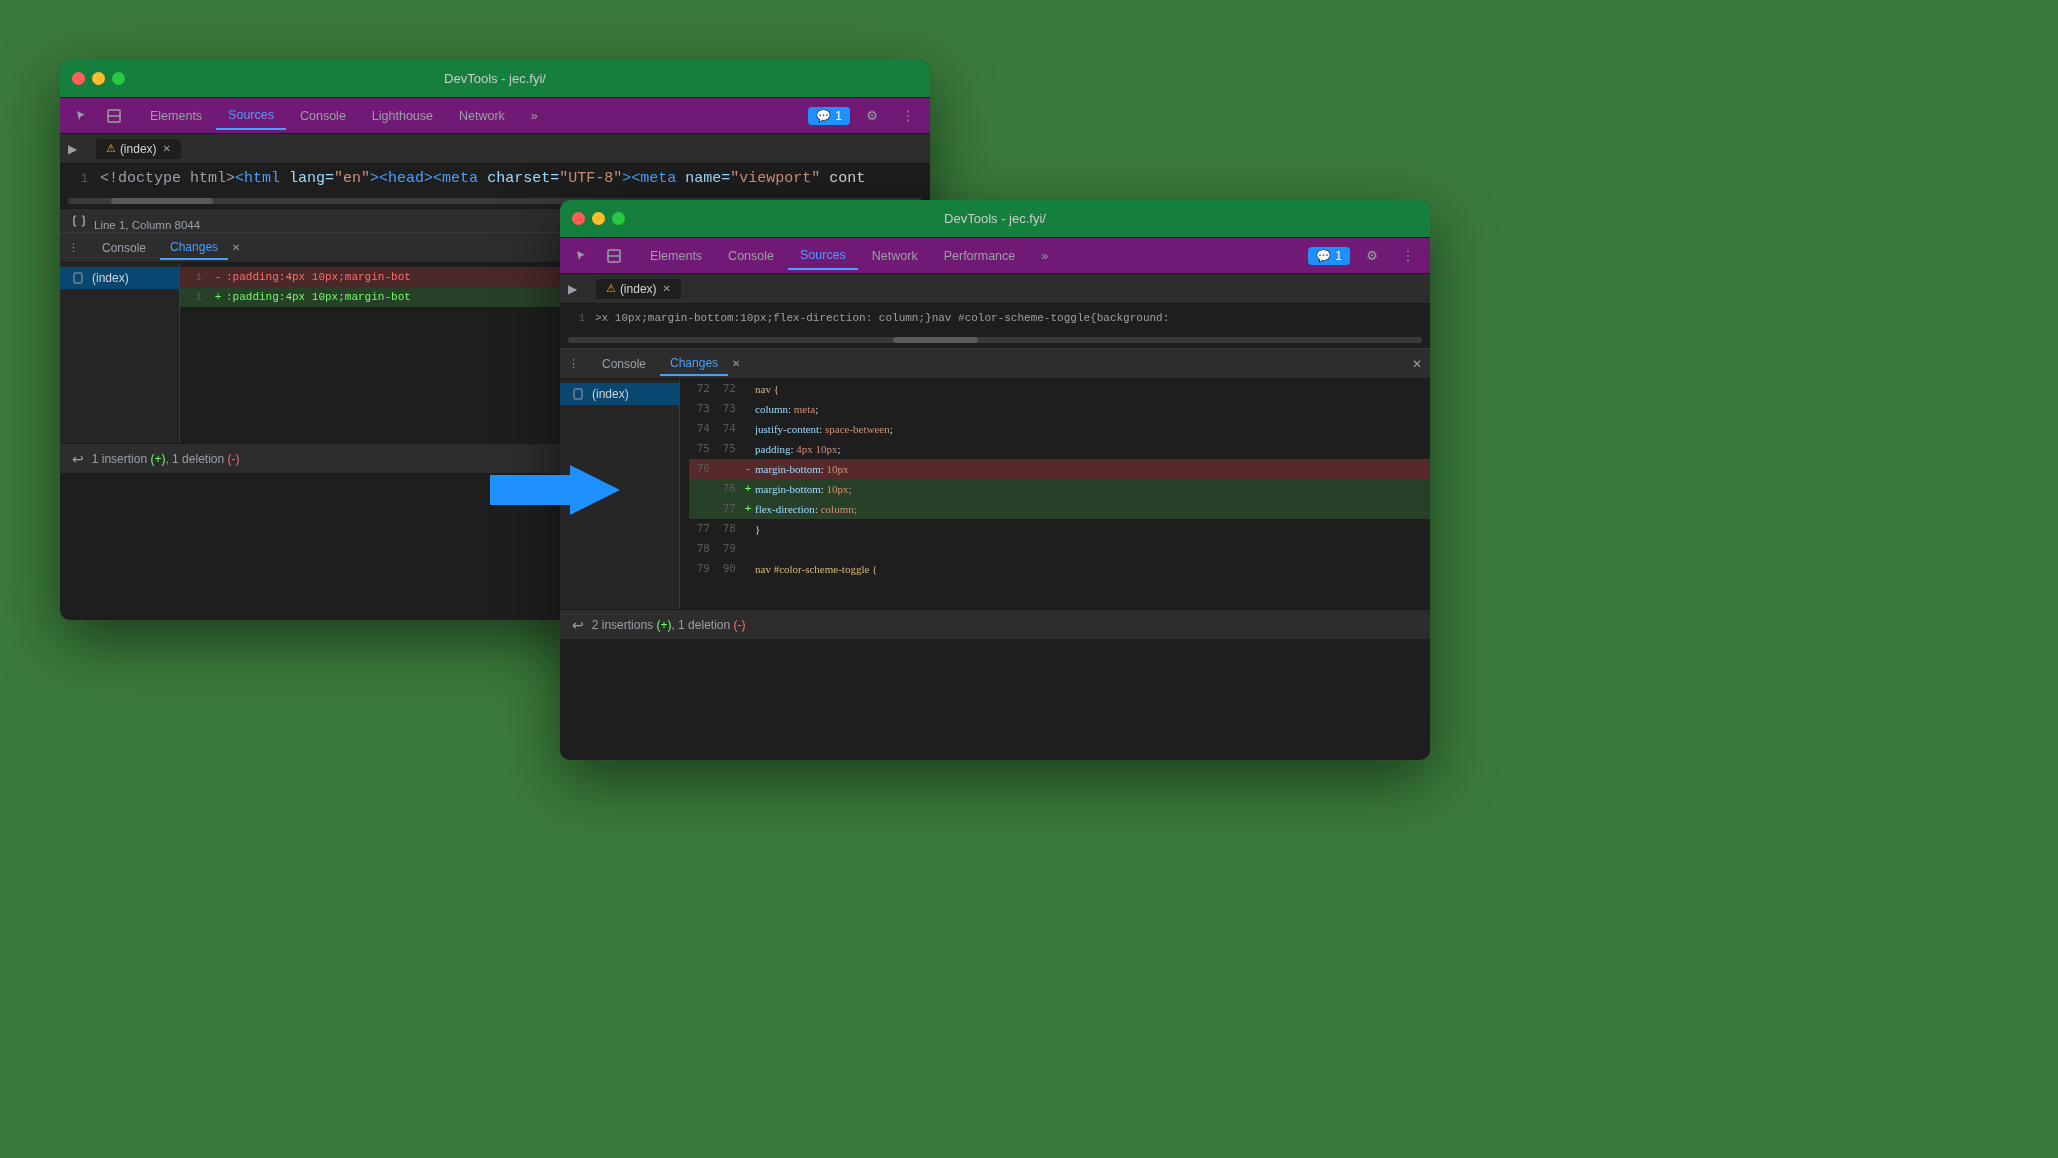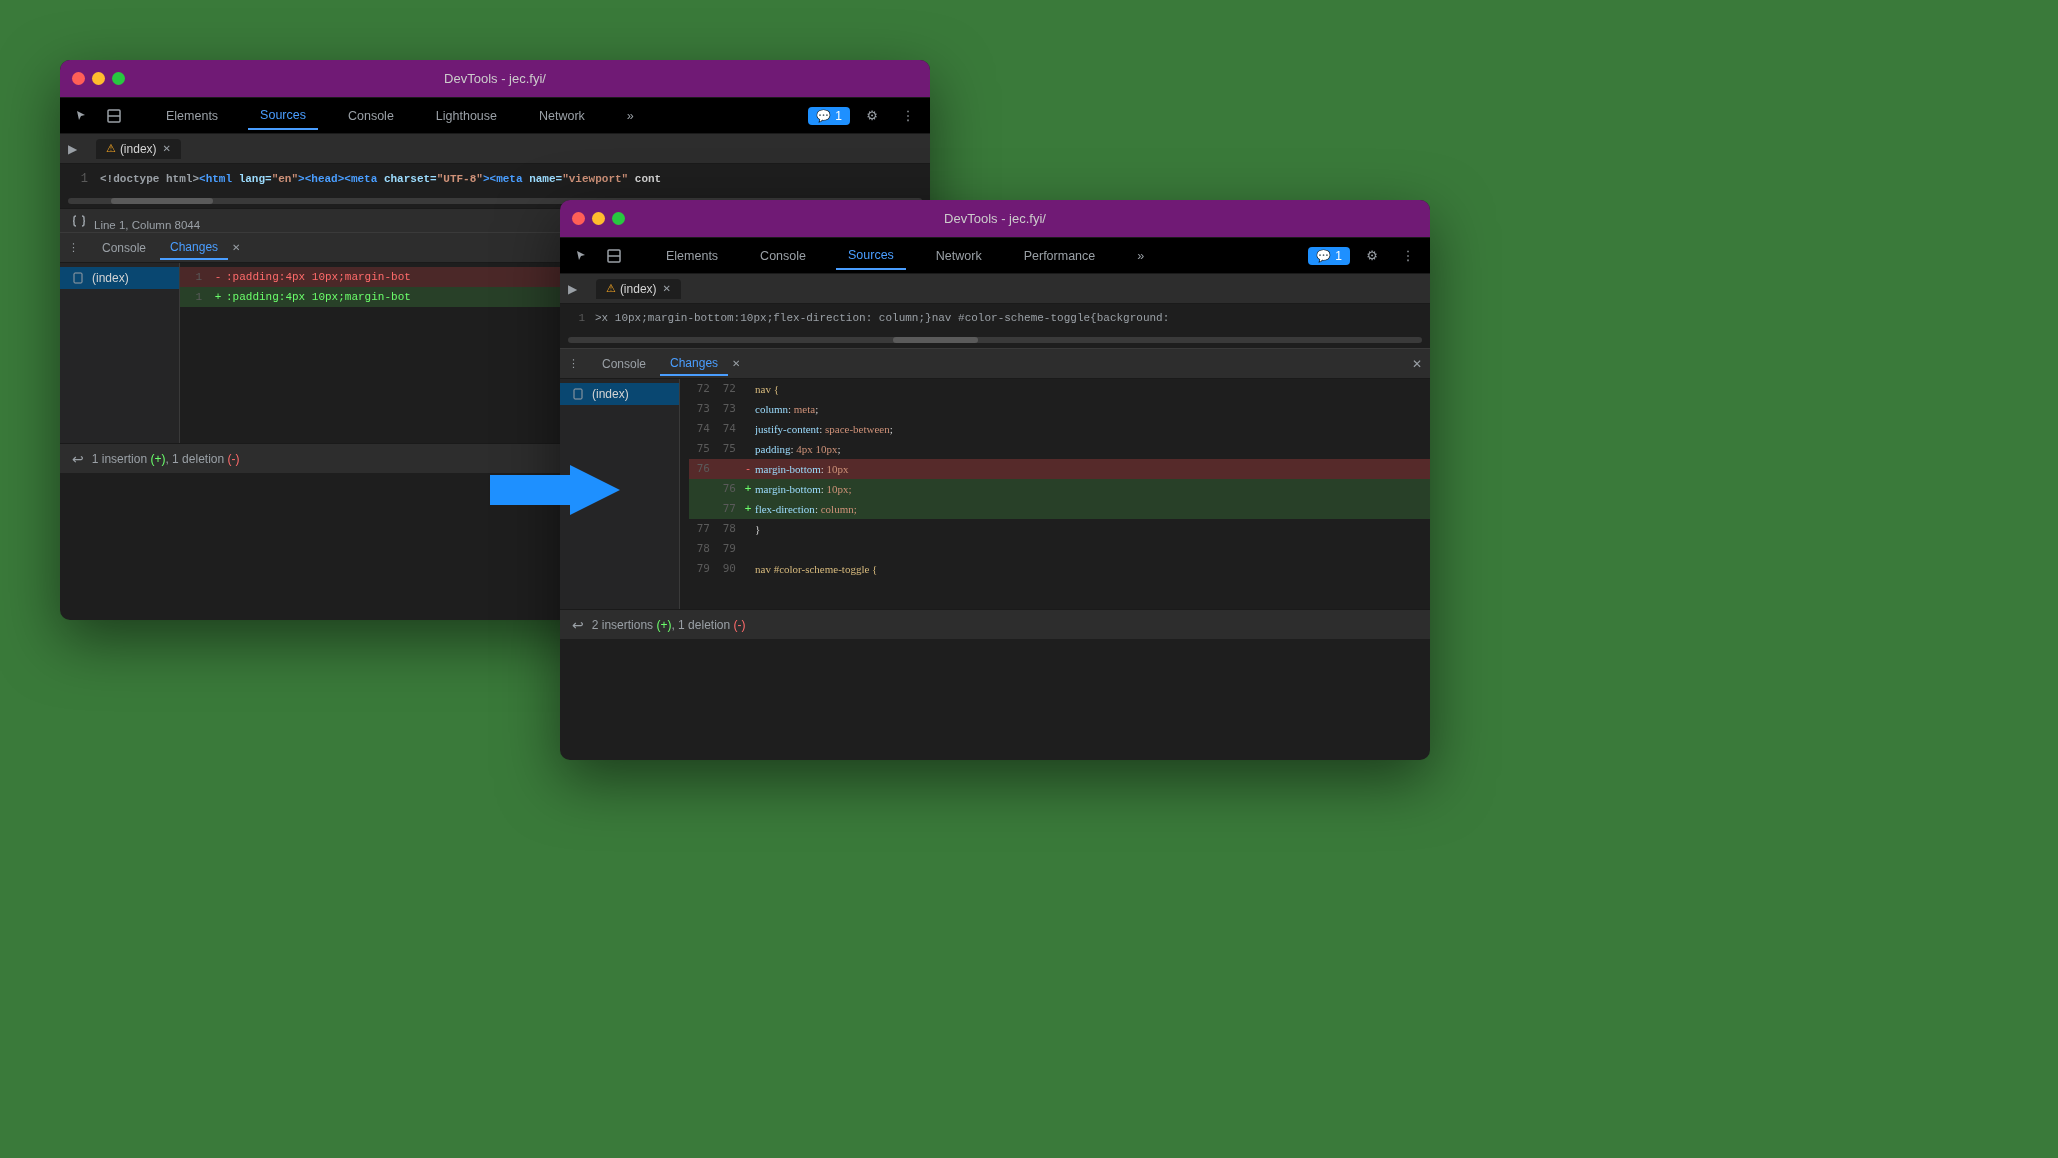--- a/index.html
+++ b/index.html
@@ -32,21 +32,21 @@
     
     .window-2 {
       left: 560px;
       top: 200px;
       width: 870px;
       height: 560px;
     }
 
     
     .title-bar {
-      background: #701a75;
+      background: #15803d;
       height: 38px;
       display: flex;
       align-items: center;
       padding: 0 12px;
       position: relative;
       border-bottom: 1px solid #1a1a1a;
     }
 
     .traffic-lights {
       display: flex;
@@ -67,27 +67,27 @@
       position: absolute;
       left: 50%;
       transform: translateX(-50%);
       color: #cccccc;
       font-size: 13px;
       font-weight: 500;
     }
 
     
     .tab-bar {
-      background: #000000;
+      background: #701a75;
       height: 36px;
       display: flex;
       align-items: center;
       padding: 0 8px;
       border-bottom: 1px solid #1a1a1a;
-      gap: 18px;
+      gap: 2px;
     }
 
     .tab-bar-icons {
       display: flex;
       gap: 4px;
       margin-right: 8px;
     }
 
     .tab-icon-btn {
       width: 28px;
@@ -206,26 +206,25 @@
       font-family: 'Courier New', monospace;
       width: 40px;
       text-align: right;
       padding-right: 12px;
       flex-shrink: 0;
       line-height: 22px;
     }
 
     .code-content {
       color: #d4d4d4;
-      font-size: 11px;
+      font-size: 15px;
       font-family: 'Courier New', monospace;
       line-height: 22px;
       white-space: nowrap;
       overflow: hidden;
-      font-weight: bold;
     }
 
     
     .scrollbar-area {
       background: #1e1e1e;
       height: 14px;
       display: flex;
       align-items: center;
       padding: 0 8px;
     }

